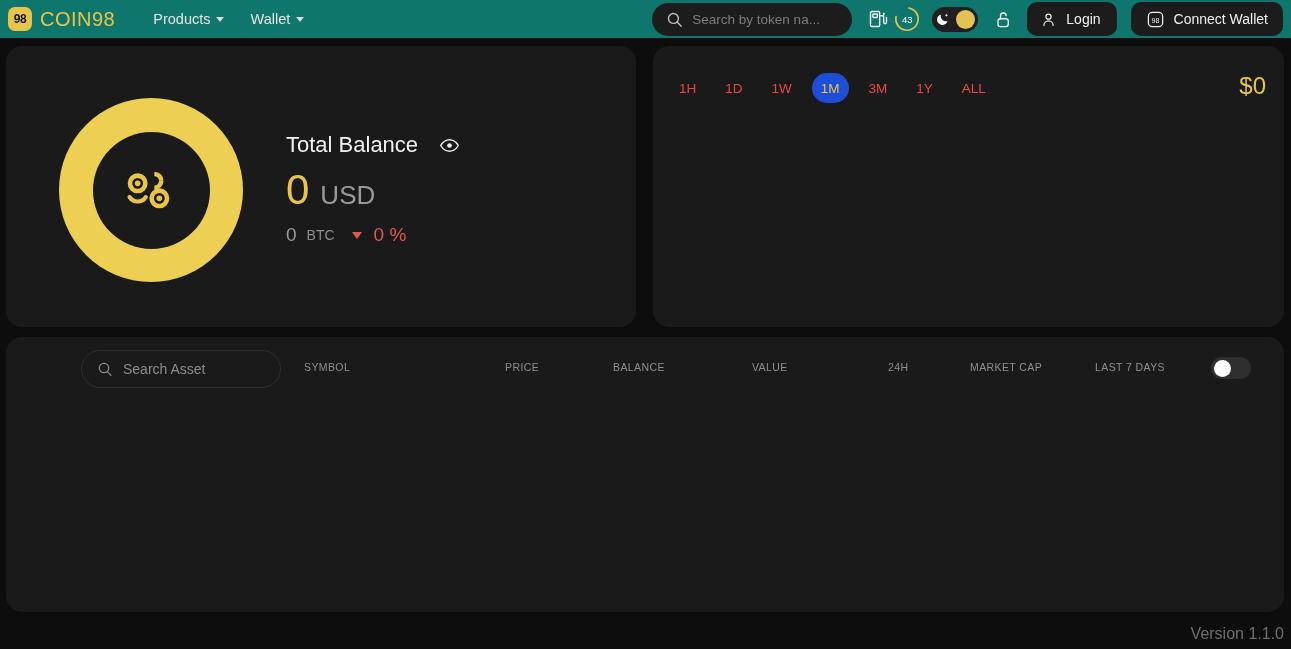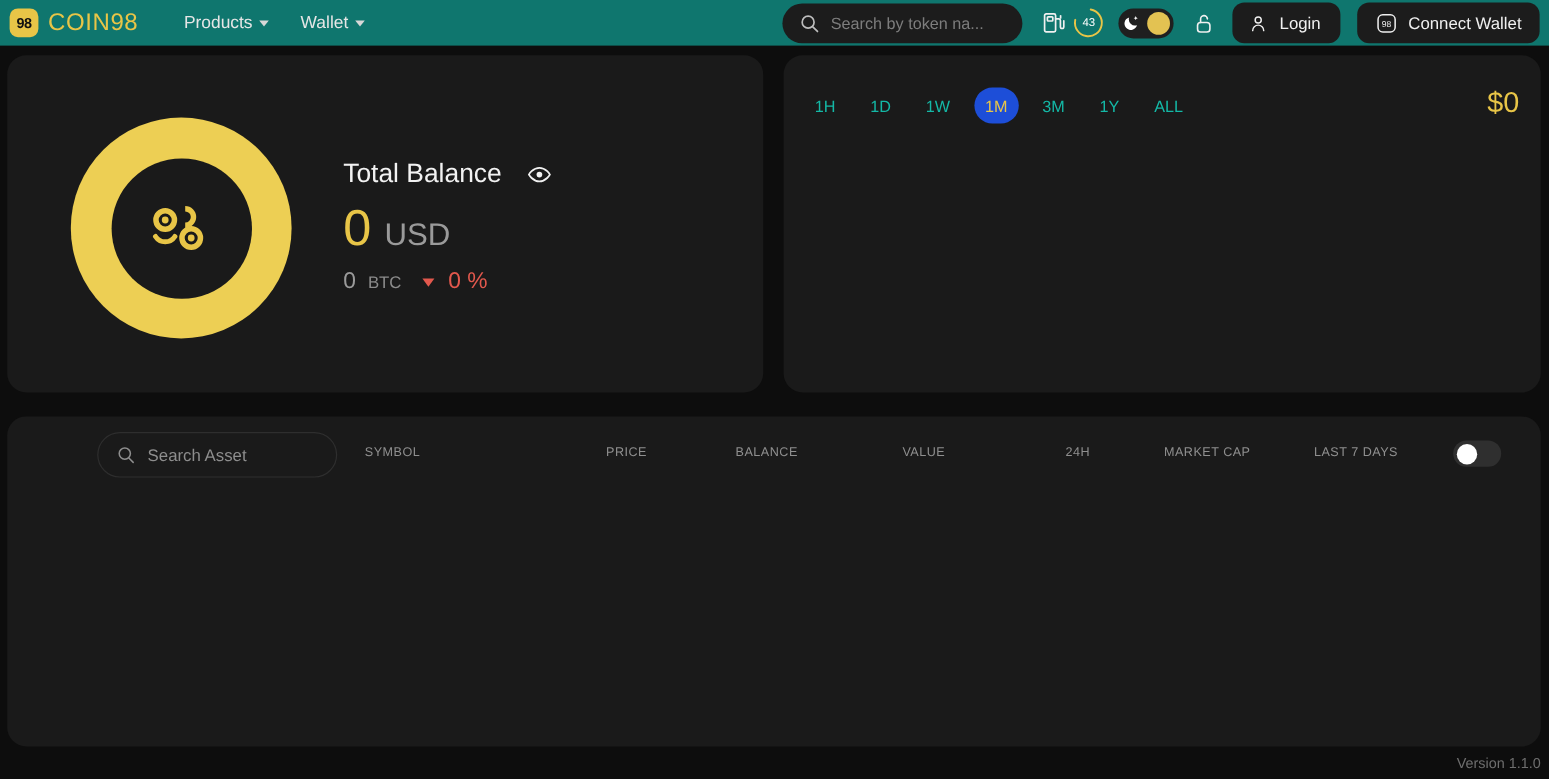--- a/index.html
+++ b/index.html
@@ -90,21 +90,21 @@
   .pill-btn.login { margin-right: 14px; padding: 0 16px 0 13px; }
 
   
   .card {
     position: absolute;
     background: #1a1a1a;
     border-radius: 16px;
   }
   #balance-card { left: 6px; top: 46px; width: 630px; height: 281px; }
   #chart-card   { left: 653px; top: 46px; width: 631px; height: 281px; }
-  #assets-card  { left: 6px; top: 347px; width: 1278px; height: 275px; }
+  #assets-card  { left: 6px; top: 337px; width: 1278px; height: 275px; }
 
   
   .donut {
     position: absolute; left: 53px; top: 52px;
     width: 184px; height: 184px; border-radius: 50%;
     background: #edcf54;
     display: flex; align-items: center; justify-content: center;
   }
   .donut-hole {
     width: 117px; height: 117px; border-radius: 50%;
@@ -129,21 +129,21 @@
   .bal-pct { color: #e2584d; font-size: 19px; margin-left: 4px; }
 
   
   .range-tabs {
     position: absolute; left: 17px; top: 27px;
     display: flex; align-items: center; gap: 0;
   }
   .range-tab {
     min-width: 33px; height: 30px; border-radius: 15px;
     display: flex; align-items: center; justify-content: center;
-    color: #14b8a6; font-size: 13.5px; margin-right: 11px;
+    color: #ef4444; font-size: 13.5px; margin-right: 11px;
     padding: 0 9px; cursor: pointer;
   }
   .range-tab.active { background: #1d4ed8; color: #e8c547; }
   .chart-value {
     position: absolute; right: 18px; top: 26px;
     color: #e8c547; font-size: 24px;
   }
 
   
   .asset-search {
@@ -168,21 +168,21 @@
     width: 40px; height: 22px; border-radius: 11px;
     background: #2f2f2f; display: flex; align-items: center;
     padding: 0 3px; cursor: pointer;
   }
   .asset-toggle .knob {
     width: 17px; height: 17px; border-radius: 50%; background: #fff;
   }
 
   .version {
     position: absolute; right: 7px; bottom: 6px;
-    color: #6e6e6e; font-size: 12px;
+    color: #6e6e6e; font-size: 16px;
   }
 </style>
 </head>
 <body>
 
 <div class="header">
 
   <div class="brand">
     <div class="brand-badge">
       <span style="color:#111;font-size:12px;font-weight:700;letter-spacing:-0.5px">98</span>

